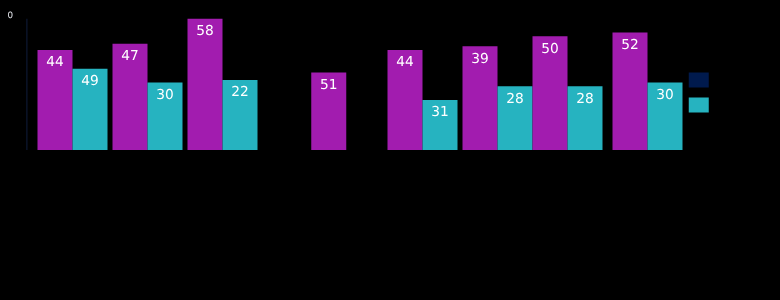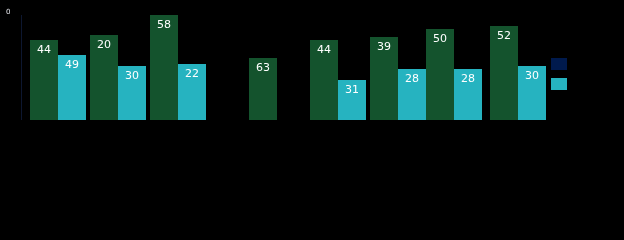--- a/index.html
+++ b/index.html
@@ -55,21 +55,21 @@
     height: 105px;
     display: flex;
     align-items: flex-end;
   }
   .bar {
     position: relative;
     width: 28px;
     display: flex;
     justify-content: center;
   }
-  .bar.navy  { background: #14532d; }
+  .bar.navy  { background: #a21caf; }
   .bar.teal  { background: #26b3c0; }
   .bar-value {
     position: absolute;
     top: 4px;
     font-size: 11px;
     line-height: 12px;
     color: #ffffff;
     font-family: "DejaVu Sans", sans-serif;
     font-weight: 400;
     white-space: nowrap;
@@ -112,37 +112,37 @@
       <div class="bar-group" style="left: 30px;">
         <div class="bar navy" style="height: 80px;">
           <span class="bar-value">44</span>
         </div>
         <div class="bar teal" style="height: 65px;">
           <span class="bar-value">49</span>
         </div>
       </div>
       <div class="bar-group" style="left: 90px;">
         <div class="bar navy" style="height: 85px;">
-          <span class="bar-value">20</span>
+          <span class="bar-value">47</span>
         </div>
         <div class="bar teal" style="height: 54px;">
           <span class="bar-value">30</span>
         </div>
       </div>
       <div class="bar-group" style="left: 150px;">
         <div class="bar navy" style="height: 105px;">
           <span class="bar-value">58</span>
         </div>
         <div class="bar teal" style="height: 56px;">
           <span class="bar-value">22</span>
         </div>
       </div>
       <div class="bar-group" style="left: 249px;">
         <div class="bar navy" style="height: 62px;">
-          <span class="bar-value">63</span>
+          <span class="bar-value">51</span>
         </div>
       </div>
       <div class="bar-group" style="left: 310px;">
         <div class="bar navy" style="height: 80px;">
           <span class="bar-value">44</span>
         </div>
         <div class="bar teal" style="height: 40px;">
           <span class="bar-value">31</span>
         </div>
       </div>

